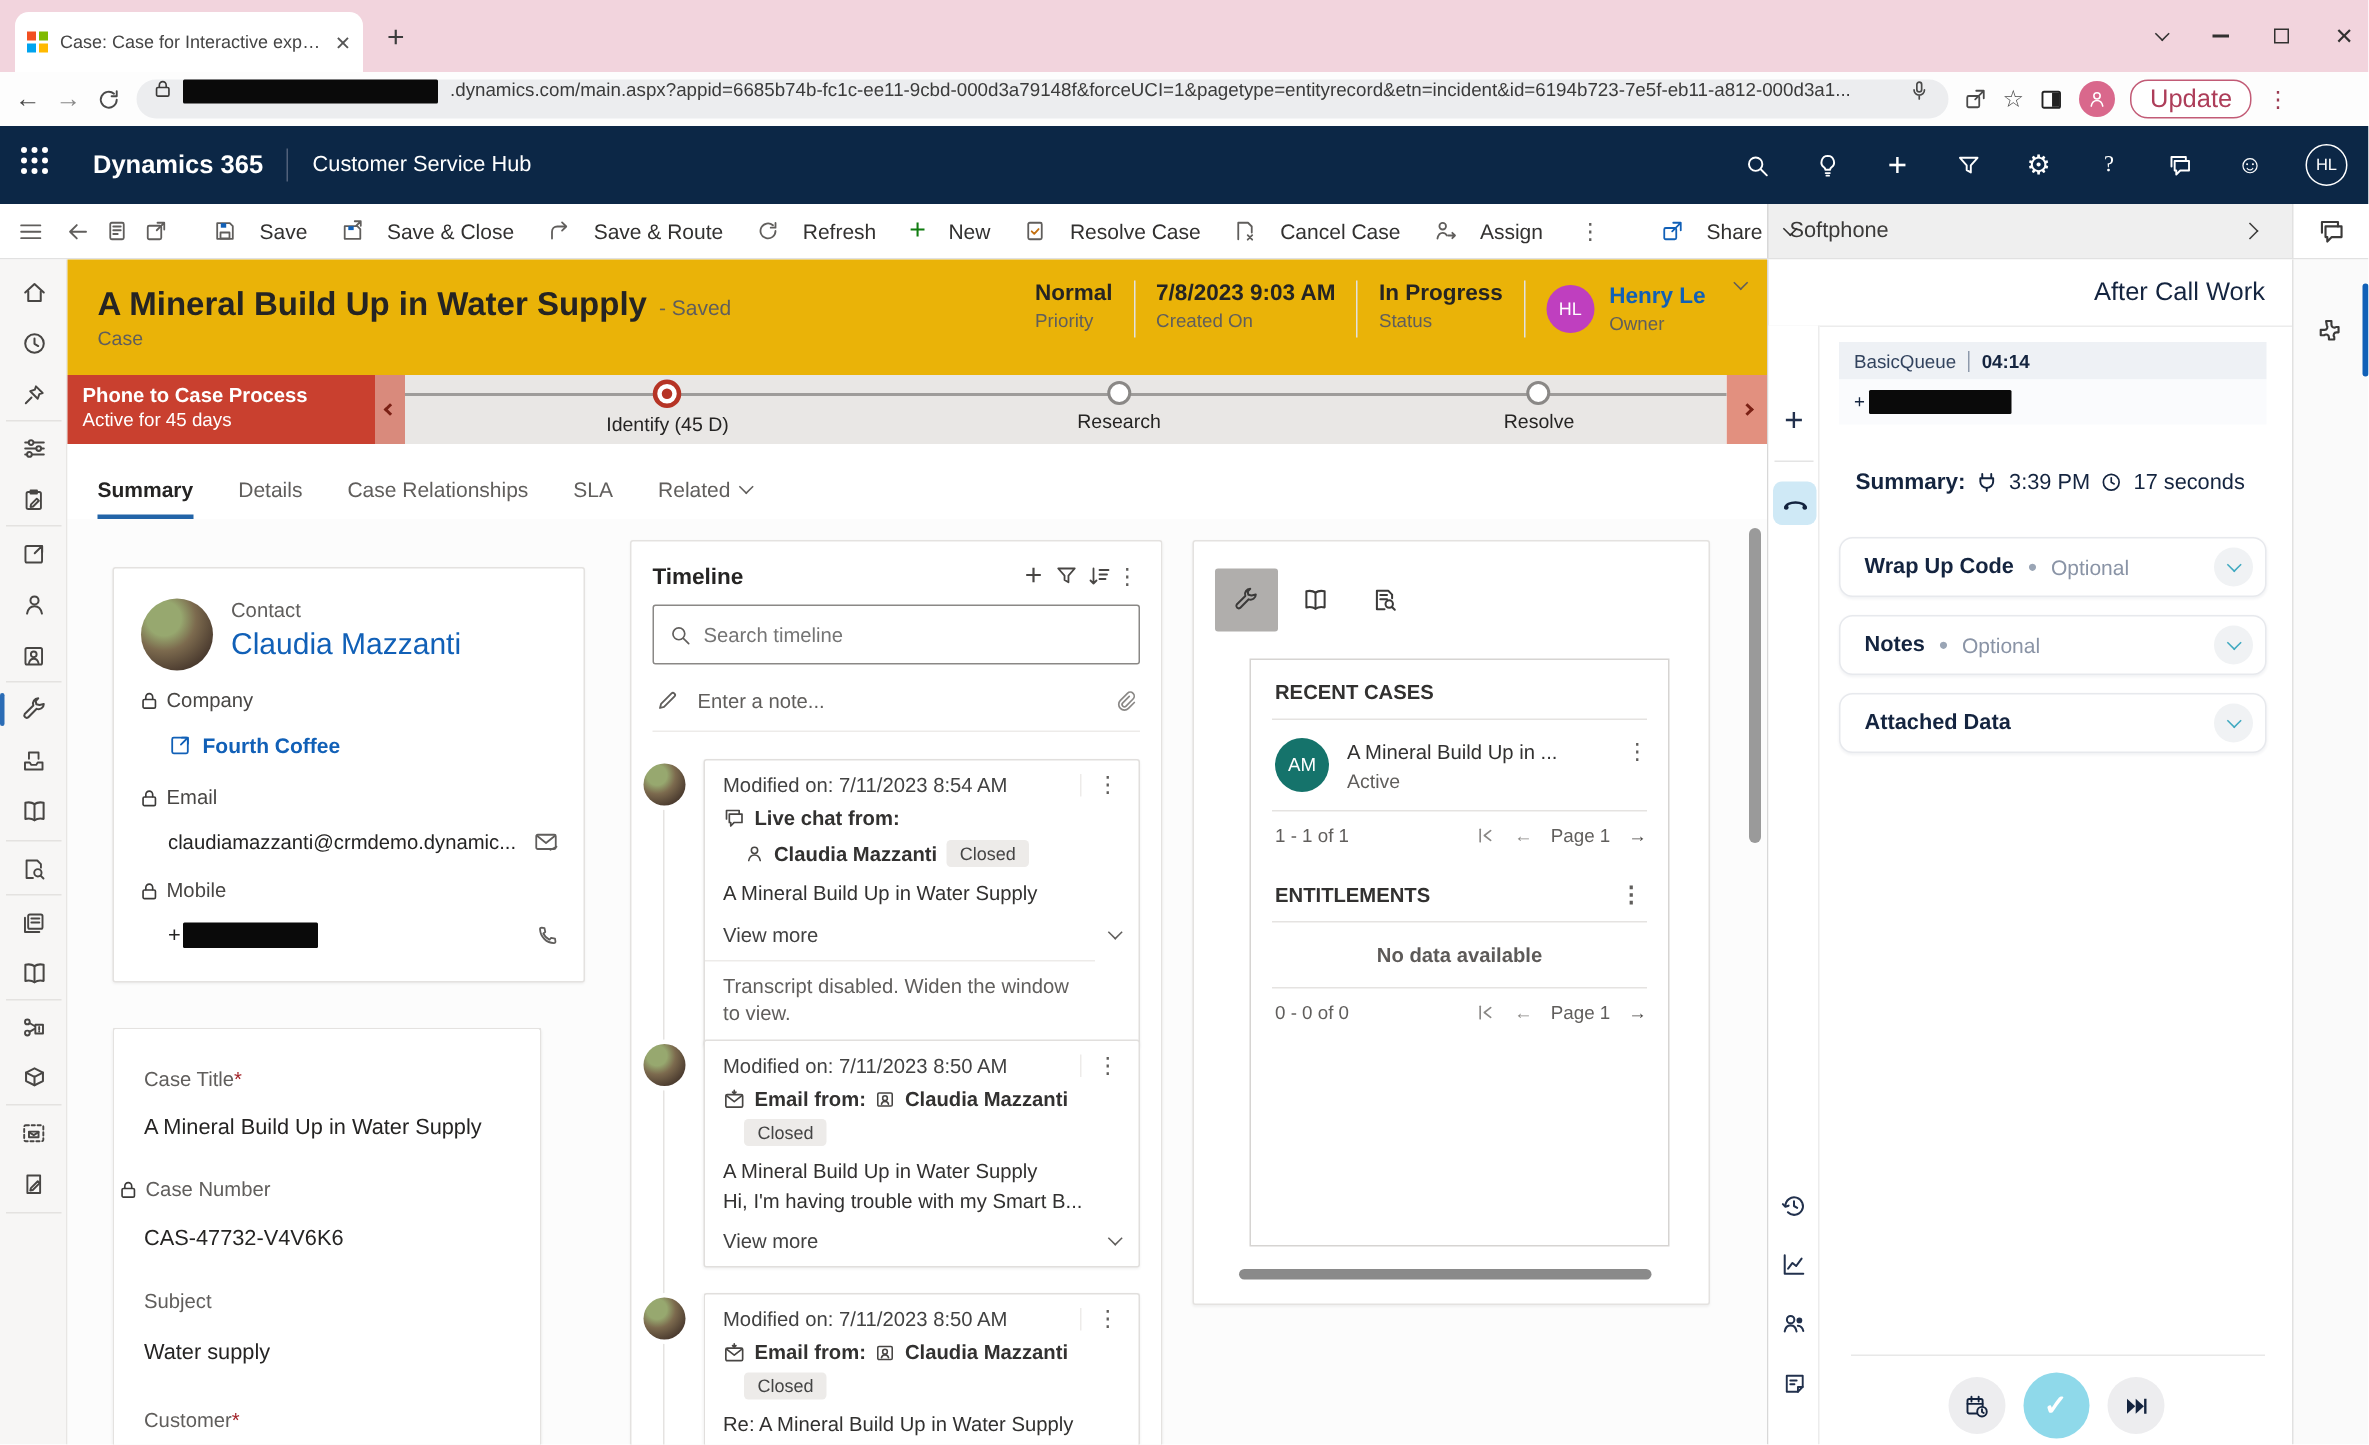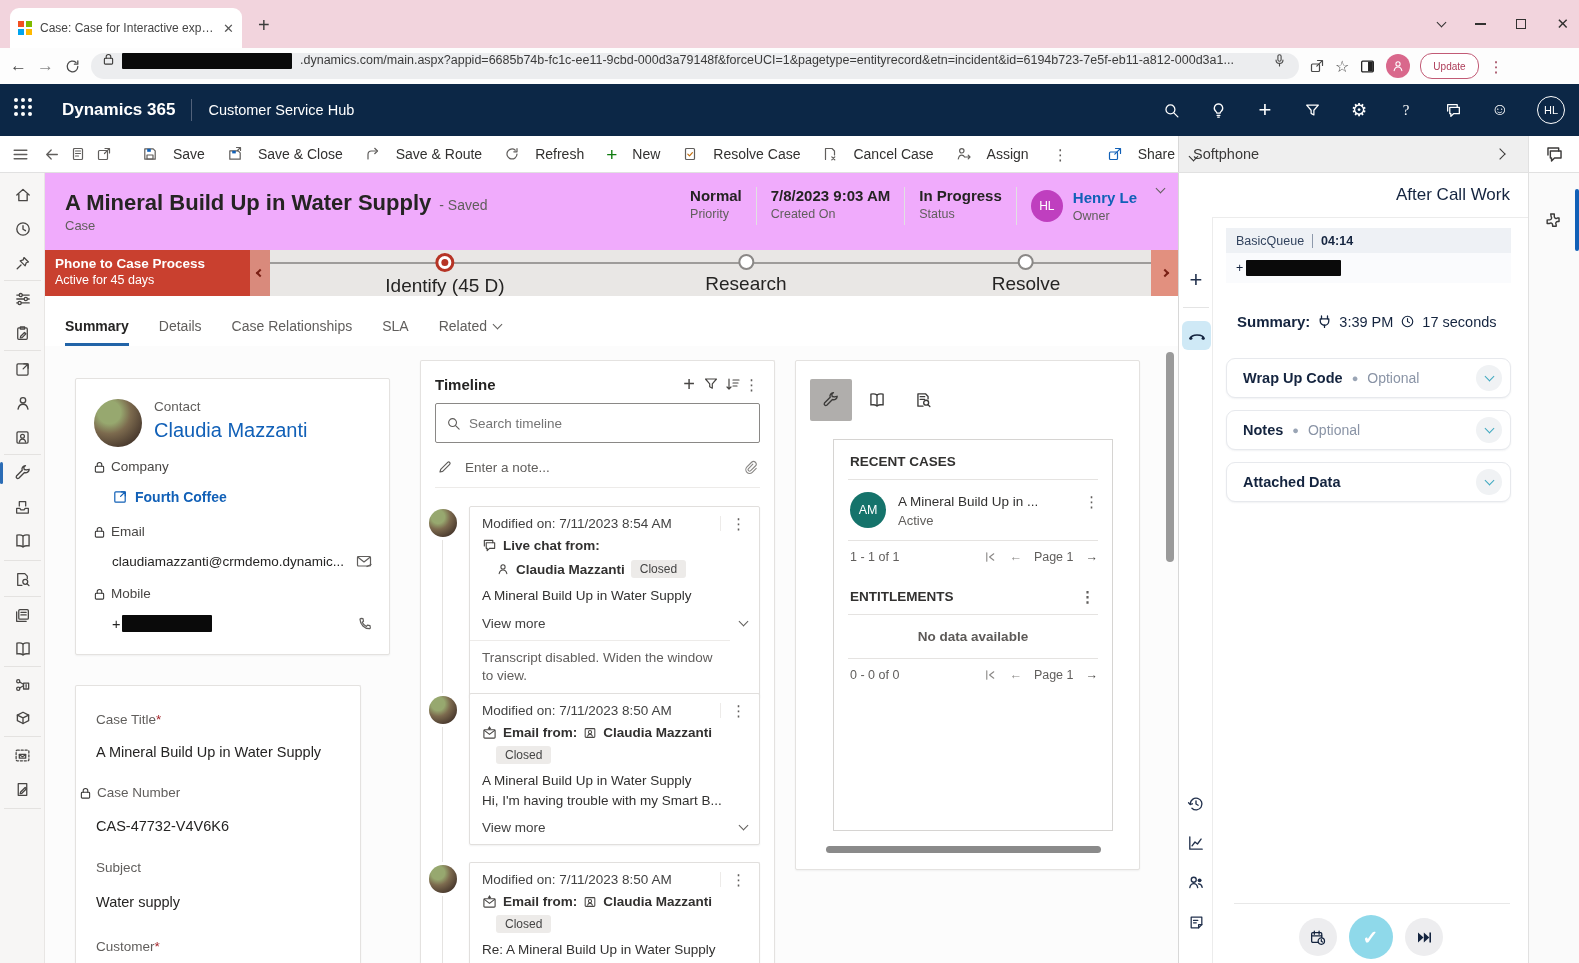--- a/index.html
+++ b/index.html
@@ -23,50 +23,50 @@
   .mslogo{width:14px;height:14px;display:grid;grid-template-columns:6px 6px;grid-gap:2px;flex:none}
   .mslogo i{width:6px;height:6px;display:block}
   .btab .t{font-size:12px;color:#454545;white-space:nowrap;overflow:hidden;text-overflow:ellipsis;flex:1}
   .tabclose{color:#555;font-size:13px;cursor:pointer}
   .newtab{left:258px;top:14px;font-size:20px;color:#3c3c3c;font-weight:300;cursor:pointer}
   .winbtns{right:10px;top:0;height:48px;display:flex;align-items:center;gap:30px;color:#323130}
   .toolbar{left:0;top:48px;width:1579px;height:36px;background:#fdfdfd;display:flex;align-items:center;padding:0 10px;gap:10px}
   .navarr{font-size:17px;color:#4a4a4a;cursor:pointer}
   .urlpill{flex:none;width:1208px;height:26px;background:#ecedef;border-radius:13px;display:flex;align-items:flex-start;padding:0 12px;gap:8px}
   .urltext{font-size:12.5px;color:#3b3b3b;white-space:nowrap;overflow:hidden;text-overflow:ellipsis;flex:1}
-  .updatebtn{height:24px;border:1px solid #c25b76;color:#ad3d59;background:#fff;border-radius:12px;font-size:10px;padding:12px 12px;display:flex;align-items:center;cursor:pointer}
+  .updatebtn{height:24px;border:1px solid #c25b76;color:#ad3d59;background:#fff;border-radius:12px;font-size:17px;padding:12px 12px;display:flex;align-items:center;cursor:pointer}
   .bavatar{width:24px;height:24px;border-radius:50%;background:#d9688c;display:flex;align-items:center;justify-content:center;flex:none;cursor:pointer}
 
   
   .d365nav{left:0;top:84px;width:1579px;height:52px;background:#0c2746;color:#fff;display:flex;align-items:center;padding:0 14px}
   .waffle{width:24px;height:24px;display:grid;grid-template-columns:repeat(3,4px);grid-template-rows:repeat(3,4px);grid-gap:3px;cursor:pointer}
   .waffle i{background:#fff;border-radius:50%}
   .brand{font-size:17px;font-weight:bold;margin-left:24px;white-space:nowrap}
   .navsep{width:1px;height:22px;background:#51617a;margin:0 16px}
   .appname{font-size:14.5px;white-space:nowrap}
   .navright{margin-left:auto;display:flex;align-items:center;gap:27px}
   .navico{color:#fff;cursor:pointer;display:flex;align-items:center;justify-content:center;width:20px;height:20px;font-size:16px}
   .hlcirc{width:28px;height:28px;border-radius:50%;border:1.5px solid #fff;display:flex;align-items:center;justify-content:center;font-size:11px;cursor:pointer}
 
   
   .cmdbar{left:0;top:136px;width:1579px;height:37px;background:#fff;border-bottom:1px solid #e1e1e1;display:flex;align-items:stretch}
   .cmdleft{display:flex;align-items:center;gap:10px;padding:0 12px;width:1178px;flex:none}
-  .cmditem{display:flex;align-items:flex-end;gap:15px;font-size:14px;color:#323130;padding:0 6px;cursor:pointer;white-space:nowrap}
+  .cmditem{display:flex;align-items:center;gap:15px;font-size:14px;color:#323130;padding:0 6px;cursor:pointer;white-space:nowrap}
   .cmdico{color:#605e5c;display:flex}
   .sp-head{width:350px;flex:none;background:#efefef;border-left:1px solid #d8d8d8;display:flex;align-items:center;padding:0 14px;font-size:14.5px;color:#3b3a39}
   .rr-head{width:51px;flex:none;background:#fff;border-left:1px solid #e1e1e1;display:flex;align-items:center;justify-content:center;color:#3b3a39}
 
   
   .leftrail{left:0;top:173px;width:45px;height:790px;background:#f7f6f5;border-right:1px solid #e8e6e4}
   .lr-ico{position:absolute;left:0;width:45px;height:30px;display:flex;align-items:center;justify-content:center;color:#484644;cursor:pointer}
   .lr-sep{position:absolute;left:4px;width:37px;height:1px;background:#e4e2e0}
   .lr-sel{position:absolute;left:0;width:3px;height:22px;background:#2b6cb5;border-radius:2px}
 
   
-  .rechead{left:45px;top:173px;width:1133px;height:77px;background:#f0abfc}
+  .rechead{left:45px;top:173px;width:1133px;height:77px;background:#eab308}
   .rtitle{position:absolute;left:20px;top:17px;font-size:22px;font-weight:bold;color:#252423}
   .rsaved{font-size:14px;font-weight:normal;color:#605e5c;margin-left:8px}
   .rentity{position:absolute;left:20px;top:45px;font-size:13px;color:#605e5c}
   .hfields{position:absolute;right:0;top:14px;display:flex;gap:14px}
   .hcol .v{font-size:15px;color:#252423;font-weight:bold;white-space:nowrap}
   .hcol .l{font-size:12.5px;color:#605e5c;margin-top:3px;white-space:nowrap}
   .hline{width:1px;height:38px;background:#e1e1e1}
   .ownerav{width:32px;height:32px;border-radius:50%;background:#bf3fbf;color:#fff;font-size:12px;display:flex;align-items:center;justify-content:center;flex:none}
   .ownname{font-size:15px;color:#1160b7;font-weight:bold;cursor:pointer;white-space:nowrap}
 
@@ -75,21 +75,21 @@
   .bpf-red{width:205px;background:#c9402f;color:#fff;padding:6px 10px;flex:none}
   .bpf-red .n{font-size:13.5px;font-weight:bold}
   .bpf-red .s{font-size:12.5px;margin-top:2px}
   .bpf-lchv{width:20px;background:#d98a7c;color:#7a2015;display:flex;align-items:center;justify-content:center;flex:none;cursor:pointer}
   .bpf-track{flex:1;background:#e9e7e5;position:relative}
   .bpf-line{position:absolute;left:0;right:0;top:12px;height:2px;background:#9e9c9a}
   .stage{position:absolute;transform:translateX(-50%);text-align:center;cursor:pointer}
   .ring{display:inline-block;width:16px;height:16px;border-radius:50%;border:2.5px solid #8a8886;background:#fff;position:relative}
   .ring.active{width:19px;height:19px;border:3px solid #b63425}
   .ring.active i{position:absolute;left:50%;top:50%;width:7px;height:7px;margin:-3.5px 0 0 -3.5px;border-radius:50%;background:#b63425}
-  .stage-label{display:block;font-size:19px;color:#252423;margin-top:0;white-space:nowrap}
+  .stage-label{display:block;font-size:13px;color:#252423;margin-top:0;white-space:nowrap}
   .bpf-rchv{width:27px;background:#e2907f;color:#7a2015;display:flex;align-items:center;justify-content:center;flex:none;cursor:pointer}
 
   
   .tabstripform{left:45px;top:296px;width:1133px;height:50px;background:#fff;display:flex;align-items:flex-end;padding:0 0 0 20px;gap:30px}
   .ftab{font-size:14px;color:#605e5c;padding-bottom:12px;cursor:pointer;white-space:nowrap;display:flex;align-items:center;gap:7px}
   .ftab.active{color:#252423;font-weight:bold;border-bottom:3px solid #2264a8;padding-bottom:9px}
 
   
   .content{left:45px;top:346px;width:1133px;height:617px;background:#fcfcfc}
   .card{position:absolute;background:#fff;border:1px solid #e4e2e0;border-radius:2px;box-shadow:0 1px 2px rgba(0,0,0,.05)}

